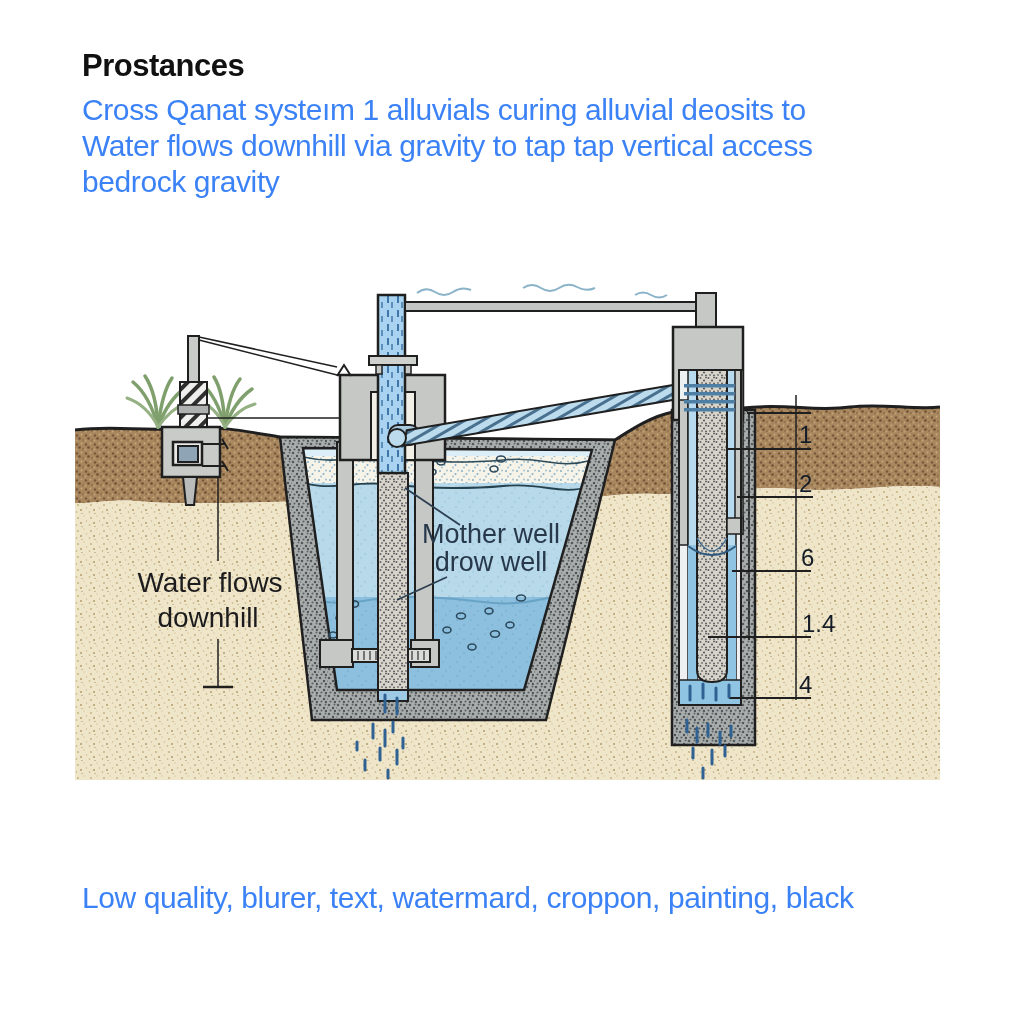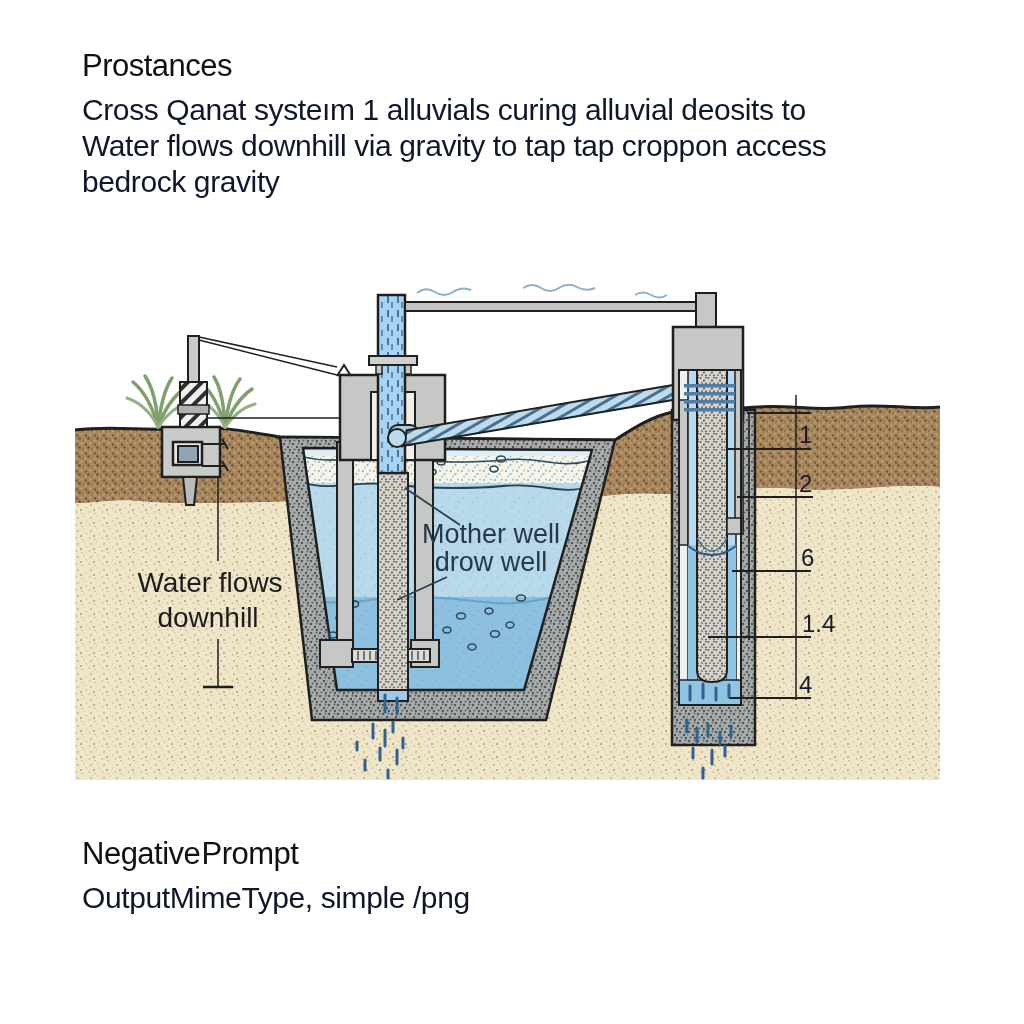--- a/index.html
+++ b/index.html
@@ -1,38 +1,38 @@
 <!DOCTYPE html>
 <html><head>
 <meta charset="utf-8">
 <style>
   body{margin:0;background:#fff}
   .page{position:relative;width:1024px;height:1024px;background:#ffffff;overflow:hidden;
         font-family:"Liberation Sans",sans-serif;color:#141414}
-  .heading{position:absolute;left:82px;font-size:31px;font-weight:400;letter-spacing:-0.5px;color:#111}
+  .heading{position:absolute;left:82px;font-size:31px;font-weight:700;letter-spacing:-0.5px;color:#111}
   .heading--top{top:48px}
   .heading--bottom{top:836px;word-spacing:-7px}
-  .para{position:absolute;left:82px;font-size:30px;line-height:36px;letter-spacing:-0.4px;color:#0f172a}
+  .para{position:absolute;left:82px;font-size:30px;line-height:36px;letter-spacing:-0.4px;color:#3b82f6}
   .para--top{top:92px}
   .para--bottom{top:880px;line-height:35px}
   .diagram{position:absolute;left:75px;top:280px;width:865px;height:505px}
   svg text{font-family:"Liberation Sans",sans-serif}
   .dlabel{fill:#27384a;font-size:27px;text-anchor:middle}
   .flabel{fill:#1c1c1e;font-size:28px;text-anchor:middle}
   .smark{fill:#141c28;font-size:24px}
 </style>
 </head>
 <body>
 
 <div class="page">
 
   <div class="heading heading--top">Prostances</div>
   <div class="para para--top">
     <div>Cross Qanat systeım 1 alluvials curing alluvial deosits to</div>
-    <div>Water flows downhill via gravity to tap tap croppon access</div>
+    <div>Water flows downhill via gravity to tap tap vertical access</div>
     <div>bedrock gravity</div>
   </div>
 
   <div class="diagram">
   <svg width="865" height="505" viewBox="0 0 865 505">
     <defs>
       <pattern id="soil" width="9" height="9" patternUnits="userSpaceOnUse">
         <rect width="9" height="9" fill="#a8875f"></rect>
         <circle cx="2" cy="2.5" r="1.2" fill="#77583a"></circle>
             <circle cx="6.5" cy="1.5" r="0.9" fill="#c9ab7e"></circle>
@@ -302,18 +302,17 @@
       <line x1="385" y1="245" x2="330" y2="208"></line>
       <line x1="372" y1="297" x2="322" y2="320"></line>
     </g>
     <text class="dlabel" x="416" y="263">Mother well</text>
     <text class="dlabel" x="416" y="291">drow well</text>
     <text class="flabel" x="135" y="312">Water flows</text>
     <text class="flabel" x="133" y="347">downhill</text>
   </svg>
   </div>
 
-  <div class="heading heading--bottom">Negative Prompt</div>
   <div class="para para--bottom">
-    <div>OutputMimeType, simple /png</div>
+    <div>Low quality, blurer, text, watermard, croppon, painting, black</div>
   </div>
 
 </div>
 
 </body></html>

